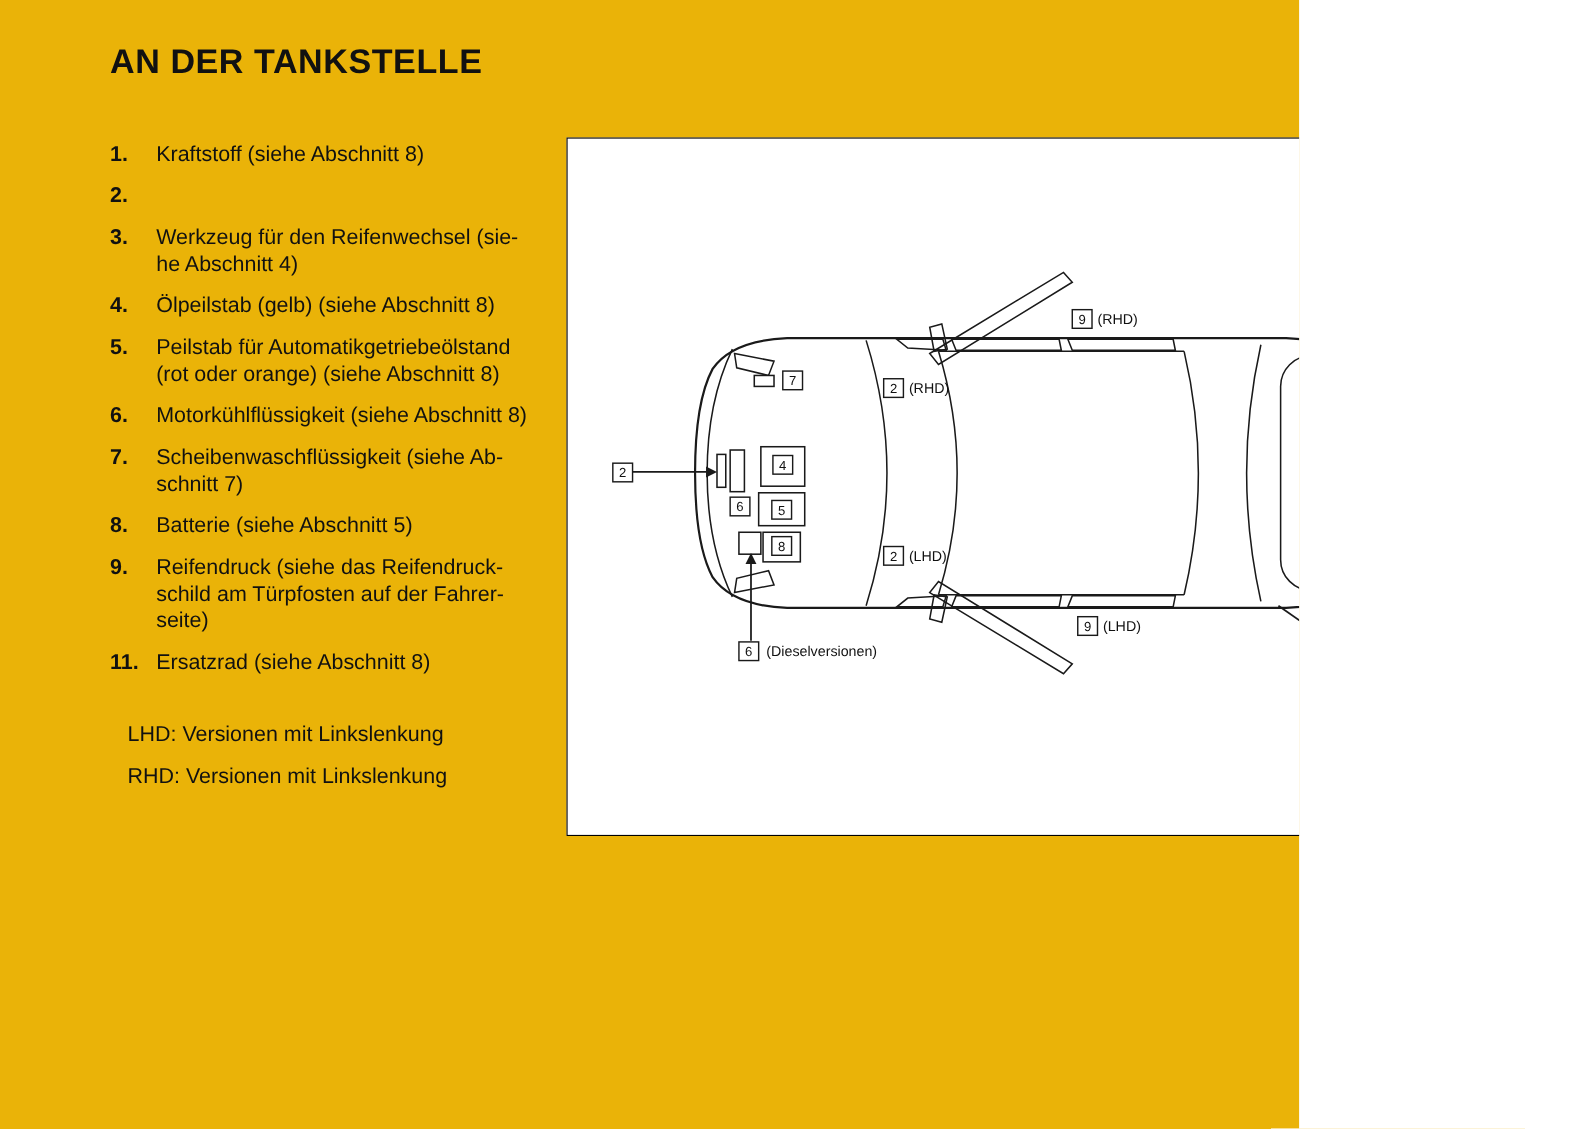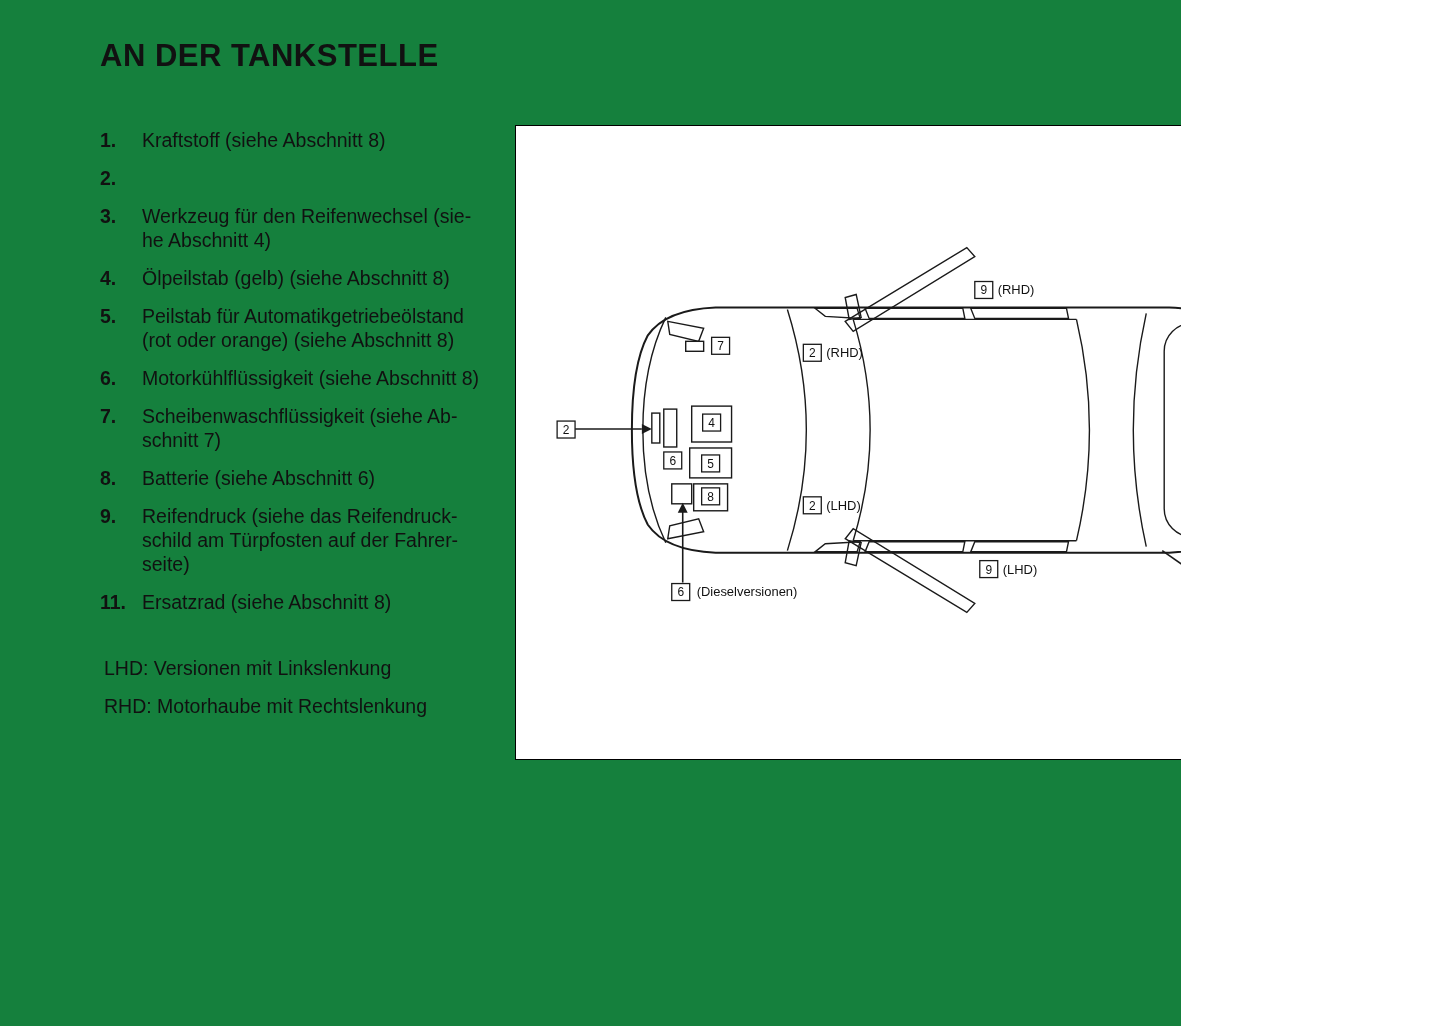--- a/index.html
+++ b/index.html
@@ -6,21 +6,21 @@
     margin: 0;
     padding: 0;
     background: #ffffff;
     font-family: "Liberation Sans", sans-serif;
     color: #111111;
   }
   .page {
     position: relative;
     width: 1181px;
     height: 1026px;
-    background: #15803d;
+    background: #eab308;
     overflow: hidden;
   }
   .title {
     position: absolute;
     left: 100px;
     top: 38px;
     font-size: 31px;
     font-weight: 800;
     letter-spacing: 0.5px;
     color: #111111;
@@ -46,21 +46,21 @@
   .li-txt {
     white-space: pre-line;
     width: 358px;
   }
   .legend {
     margin-top: 42px;
     font-size: 19.5px;
     line-height: 24px;
   }
   .legend p {
-    margin: 0 0 14px 4px;
+    margin: 0 0 14px 16px;
   }
   .figure-frame {
     position: absolute;
     left: 515px;
     top: 125px;
     width: 788px;
     height: 633px;
     border: 1px solid #000000;
     background: #ffffff;
   }
@@ -125,36 +125,36 @@
       <span class="li-num">6.</span>
       <span class="li-txt">Motorkühlflüssigkeit (siehe Abschnitt 8)</span>
     </div>
     <div class="li-row">
       <span class="li-num">7.</span>
       <span class="li-txt">Scheibenwaschflüssigkeit  (siehe  Ab-
 schnitt 7)</span>
     </div>
     <div class="li-row">
       <span class="li-num">8.</span>
-      <span class="li-txt">Batterie (siehe Abschnitt 6)</span>
+      <span class="li-txt">Batterie (siehe Abschnitt 5)</span>
     </div>
     <div class="li-row">
       <span class="li-num">9.</span>
       <span class="li-txt">Reifendruck  (siehe  das  Reifendruck-
 schild am Türpfosten auf der Fahrer-
 seite)</span>
     </div>
     <div class="li-row">
       <span class="li-num">11.</span>
       <span class="li-txt">Ersatzrad (siehe Abschnitt 8)</span>
     </div>
 
     <div class="legend">
       <p>LHD: Versionen mit Linkslenkung</p>
-      <p>RHD: Motorhaube mit Rechtslenkung</p>
+      <p>RHD: Versionen mit Linkslenkung</p>
     </div>
   </div>
 
   <div class="figure-frame">
     <svg width="788" height="633" viewBox="0 0 790 635">
 
       <g>
         <polygon class="detail" points="330,196 452,122 460,131 338,206" fill="#ffffff"></polygon>
         <polygon class="detail" points="334,194 330,172 341,169 346,192" fill="#ffffff"></polygon>
       </g>

